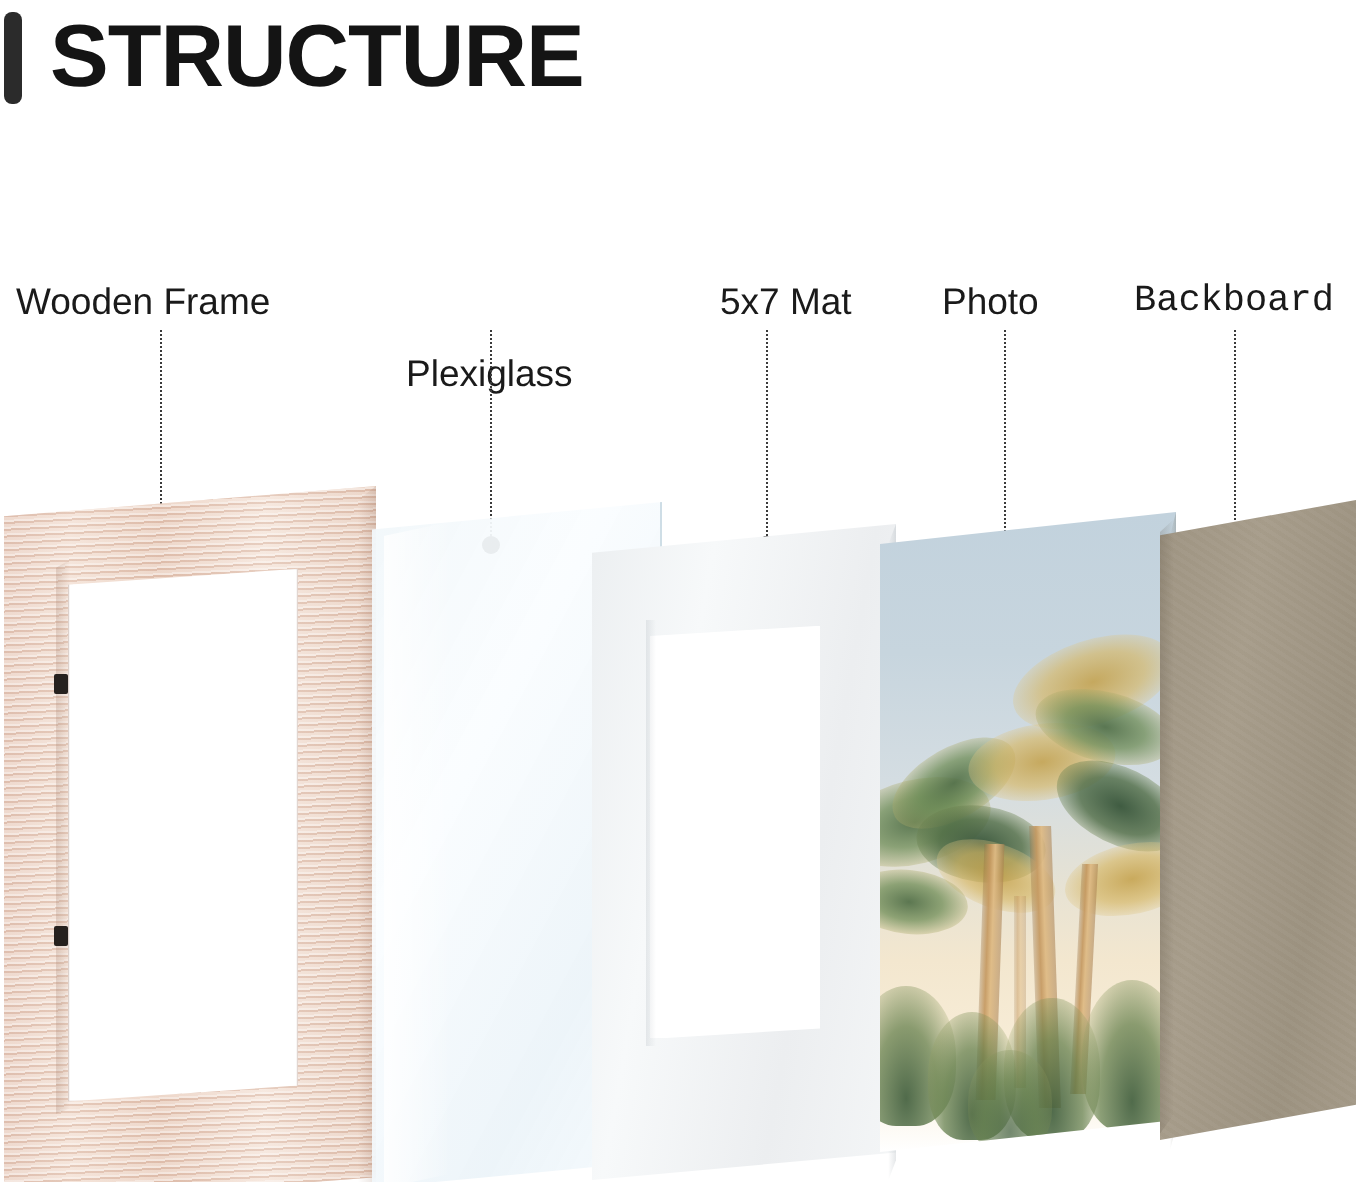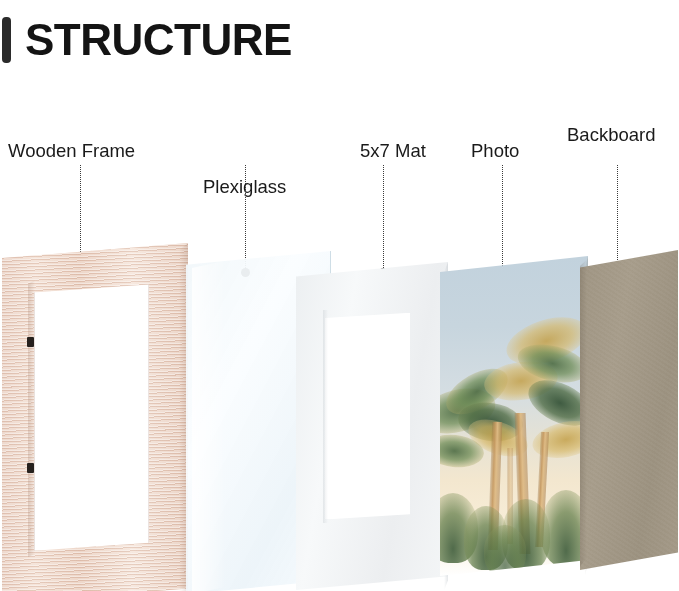--- a/index.html
+++ b/index.html
@@ -13,21 +13,21 @@
     position: relative;
     overflow: hidden;
     font-family: "Liberation Sans", sans-serif;
     -webkit-font-smoothing: antialiased;
   }
 
   
   #title-block {
     position: absolute;
     left: 0px;
-    top: 12px;
+    top: 1px;
     height: 56px;
     display: flex;
     align-items: center;
   }
   #title-bar {
     width: 9px;
     height: 46px;
     background: #2b2b2b;
     border-radius: 4px;
     margin-left: 2px;
@@ -311,21 +311,21 @@
 
 <div id="title-block">
   <div id="title-bar"></div>
   <div id="title-text">STRUCTURE</div>
 </div>
 
 <div class="layer-label" style="left:8px;  top:142px;">Wooden Frame</div>
 <div class="layer-label" style="left:203px; top:142px;margin-top:36px;">Plexiglass</div>
 <div class="layer-label" style="left:360px; top:142px;">5x7 Mat</div>
 <div class="layer-label" style="left:471px; top:142px;">Photo</div>
-<div class="layer-label" style="left:567px; top:126px;">Backboard</div>
+<div class="layer-label" style="left:567px; top:142px;font-family:Liberation Mono, monospace;">Backboard</div>
 
 <div class="leader" style="left:80px;  top:165px; height:103px;"></div>
 <div class="leader-dot" style="left:76px;  top:264px;"></div>
 
 <div class="leader" style="left:245px; top:165px; height:107px;"></div>
 <div class="leader-dot" style="left:241px; top:268px;"></div>
 
 <div class="leader" style="left:383px; top:165px; height:107px;"></div>
 <div class="leader-dot" style="left:379px; top:268px;"></div>
 

